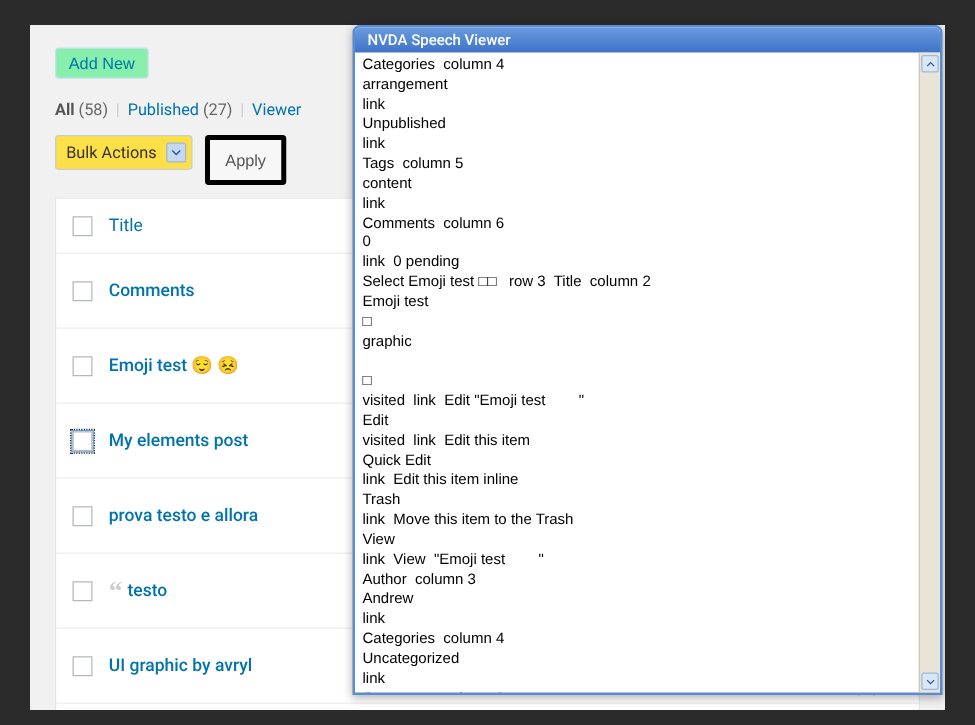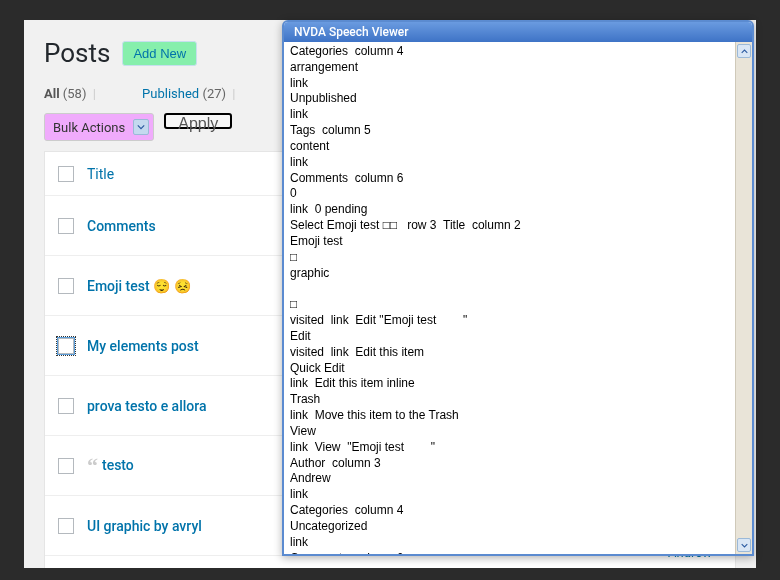--- a/index.html
+++ b/index.html
@@ -40,32 +40,32 @@
     padding: 4px 10px;
     font-size: 13px;
     border-radius: 3px;
     cursor: pointer;
   }
   .filter-row {
     font-size: 13px;
     color: #555;
     margin-bottom: 12px;
   }
-  .filter-row a { color: #0073aa; text-decoration: none; margin-left: 40px; }
+  .filter-row a { color: #0073aa; text-decoration: none; }
   .filter-row .count { color: #666; margin-top: 12px; }
   .filter-row .sep { color: #ccc; padding: 0 3px; }
   .bulk-row {
     display: flex;
     gap: 10px;
     margin-bottom: 10px;
   }
   .bulk-select {
     display: flex;
     align-items: center;
-    background: #f0abfc;
+    background: #fde047;
     border: 1px solid #ccc;
     border-radius: 3px;
     height: 28px;
     padding: 0 4px 0 8px;
     font-size: 13px;
     color: #333;
     cursor: pointer;
   }
   .bulk-select .caret {
     background: #c4d9ef;
@@ -74,25 +74,25 @@
     width: 16px;
     height: 16px;
     margin-left: 8px;
     display: flex;
     align-items: center;
     justify-content: center;
   }
   .bulk-select .caret svg { width: 8px; height: 8px; }
   .apply-btn {
     background: #f7f7f7;
-    border: 2px solid #000000;
+    border: 4px solid #000000;
     border-radius: 3px;
-    height: 16px;
+    height: 40px;
     padding: 0 12px;
-    font-size: 16px;
+    font-size: 13px;
     color: #555;
     cursor: pointer;
   }
   .post-table { width: 100%; background: #fff; border: 1px solid #e5e5e5; }
   .post-table .hdr, .post-table .row {
     display: flex;
     align-items: center;
     border-bottom: 1px solid #eee;
     min-height: 44px;
   }
@@ -192,21 +192,20 @@
     cursor: pointer;
   }
   .sb-btn svg { width: 7px; height: 7px; }
 </style>
 </head>
 <body>
 
 <div class="main-panel">
 
   <div class="page-header">
-    <h1 class="page-title">Posts</h1>
     <button class="add-new">Add New</button>
   </div>
 
   <div class="filter-row">
     <strong>All</strong>
     <span class="count">(58)</span>
     <span class="sep">|</span>
     <a href="#">Published</a>
     <span class="count">(27)</span>
     <span class="sep">|</span>

